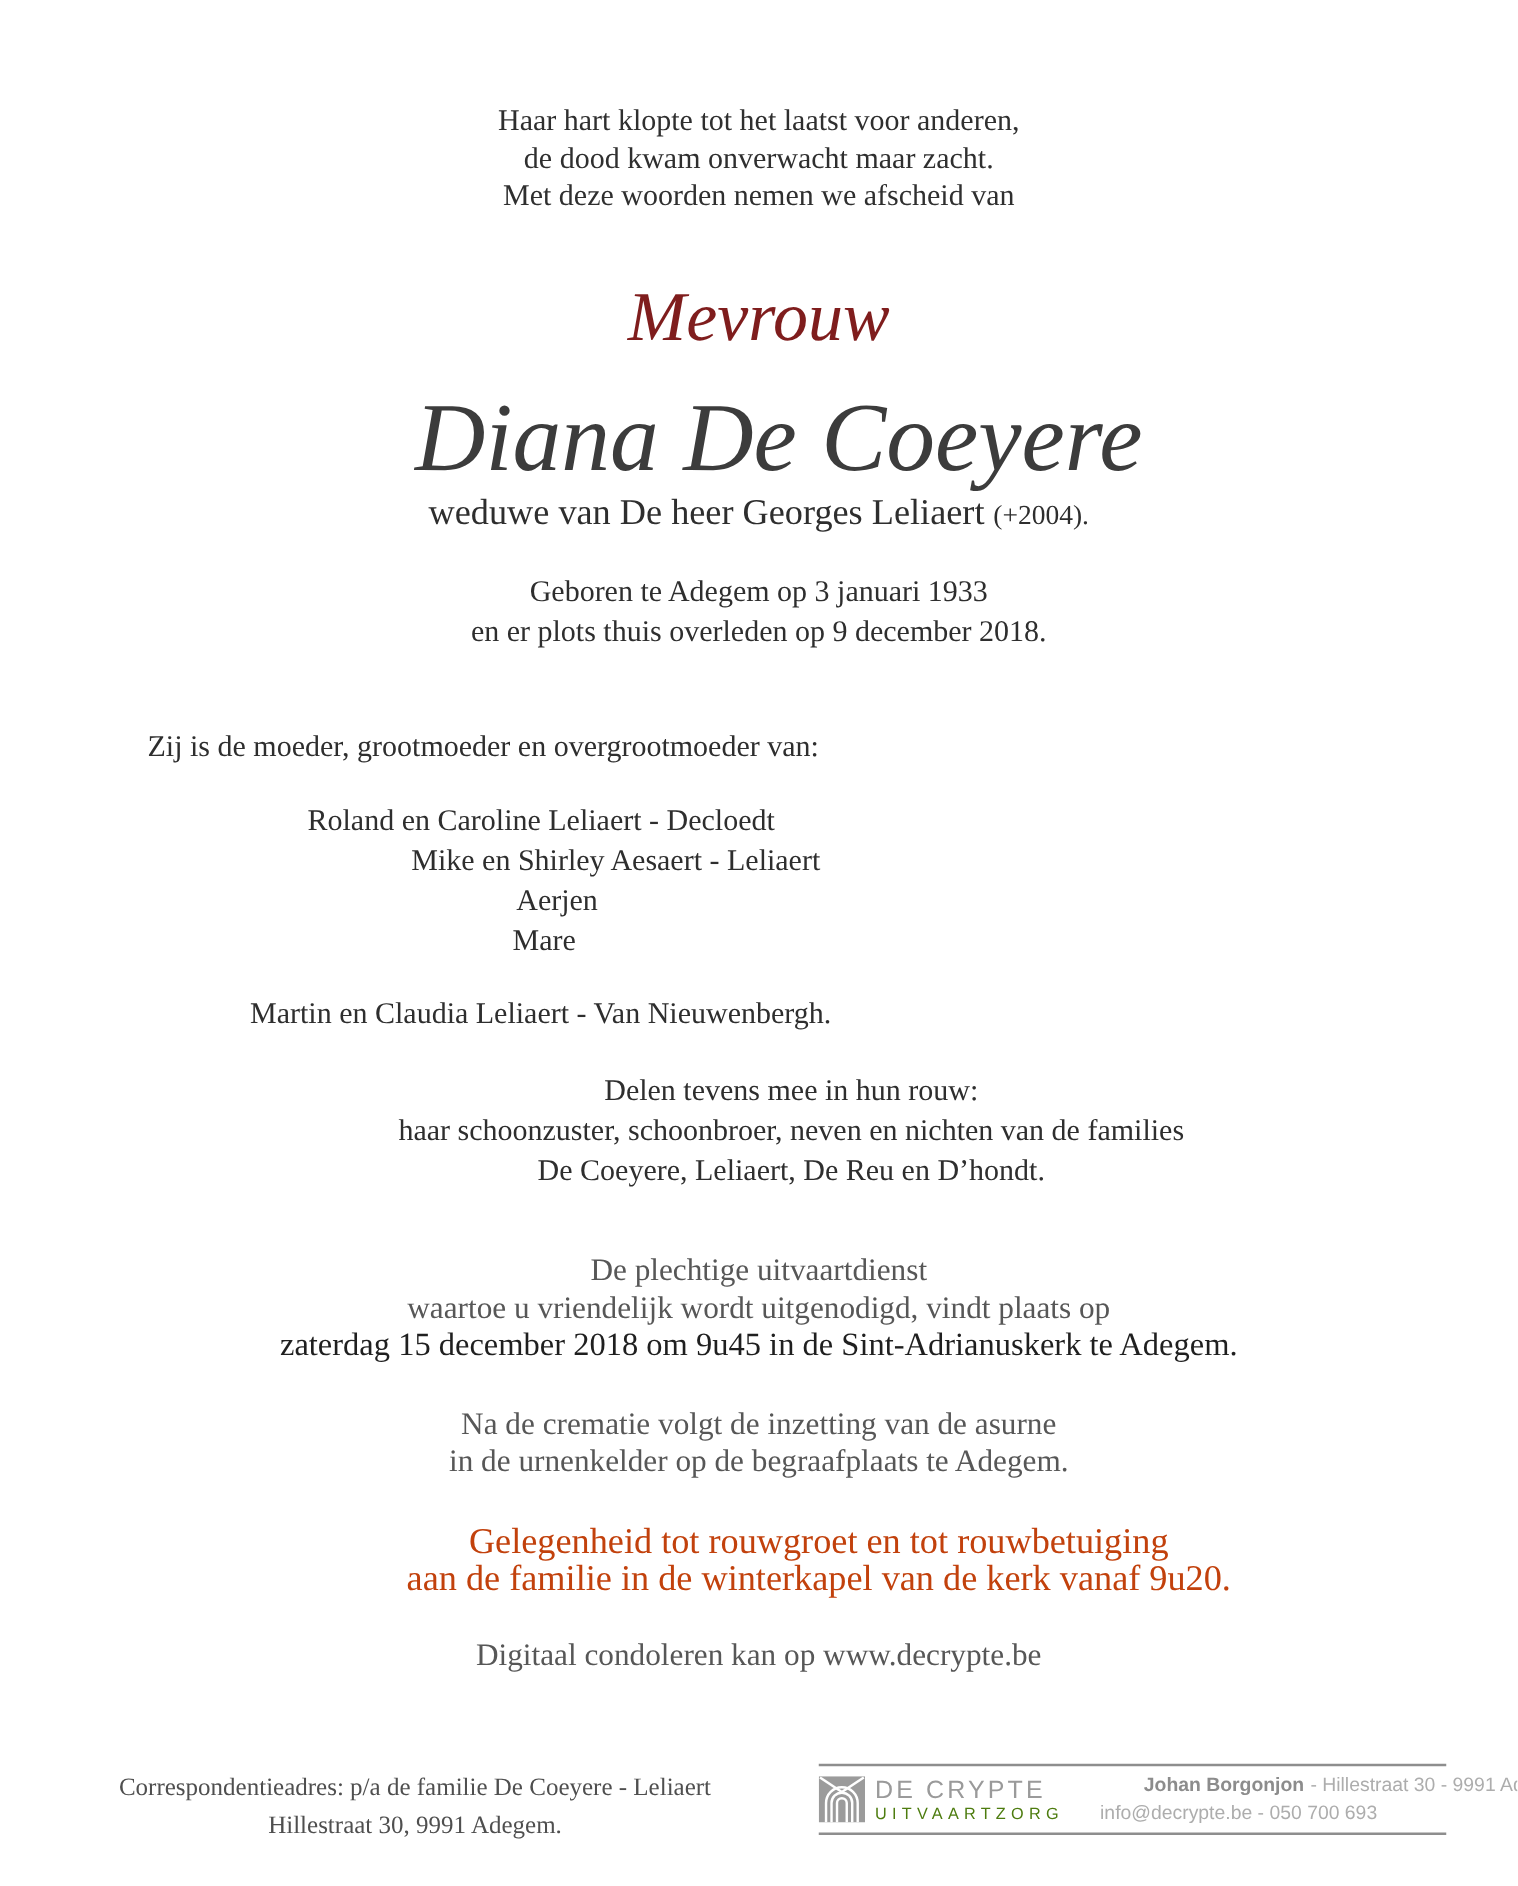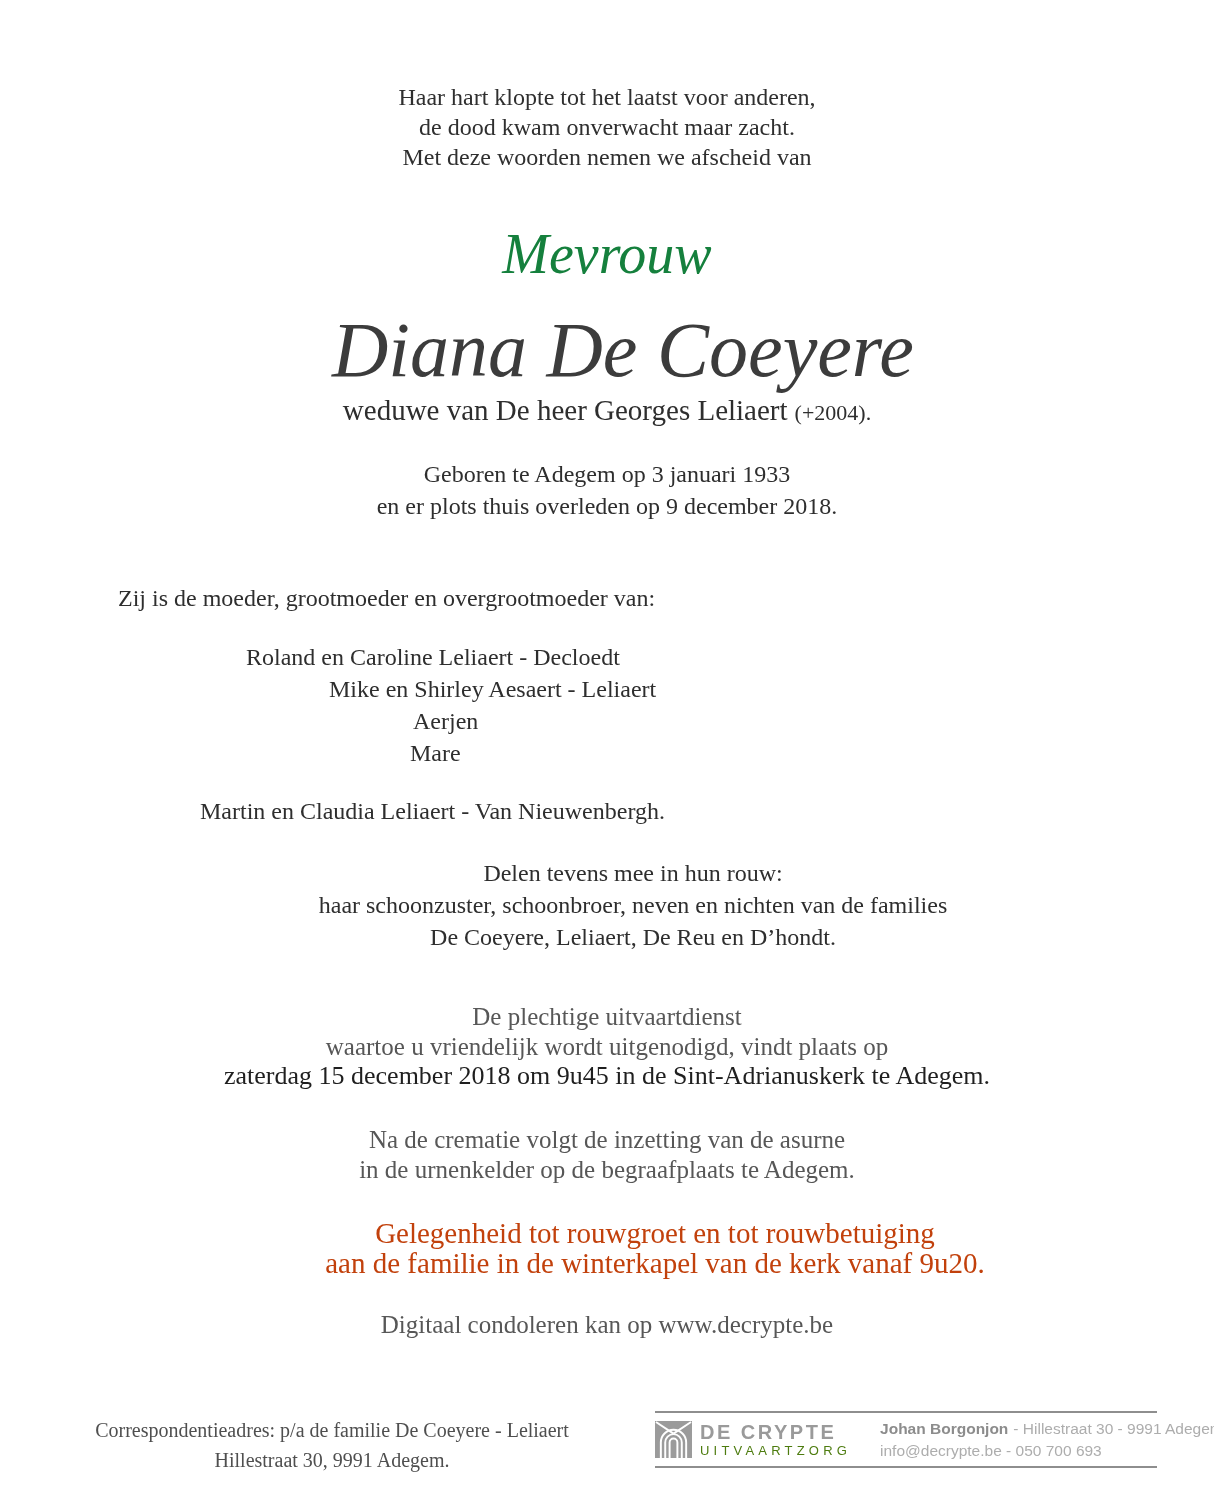--- a/index.html
+++ b/index.html
@@ -8,21 +8,21 @@
     width:1214px;height:1509px;
     background:#ffffff;
     overflow:hidden;
     font-family:"Liberation Serif", serif;
     border-radius:31px;
   }
   .abs{position:absolute;left:0;width:100%;}
   .center{text-align:center;}
 
   .epigraph{top:82px;font-size:24px;line-height:30px;color:#2f2f2f;}
-  .salutation{top:222px;font-size:56px;line-height:64px;font-style:italic;font-weight:400;color:#15803d;margin:0;}
+  .salutation{top:222px;font-size:56px;line-height:64px;font-style:italic;font-weight:400;color:#7f1d1d;margin:0;}
   .deceased-name{top:288px;font-size:78px;line-height:92px;font-style:italic;font-weight:400;color:#3c3c3c;margin:16px;}
   .widow-line{top:394px;font-size:29px;color:#2e2e2e;}
   .widow-note{font-size:22px;margin-left:7px;}
   .birth-death{top:458px;font-size:24px;line-height:32px;color:#2e2e2e;}
 
   .family-intro{top:585px;left:118px;width:1000px;font-size:24px;color:#2e2e2e;}
   .children{top:641px;font-size:24px;line-height:32px;color:#2e2e2e;text-align:left;padding-left:46px;}
   .child-0{padding-left:200px;}
   .child-1{padding-left:283px;}
   .child-2{padding-left:367px;}
@@ -40,25 +40,25 @@
 
   .fh-block{
     position:absolute;left:655px;top:1411px;width:502px;height:57px;
     box-sizing:border-box;
     border-top:2px solid #8e8e8e;border-bottom:2px solid #8e8e8e;
     display:flex;align-items:center;
     font-family:"Liberation Sans", sans-serif;
   }
   .fh-logo{display:flex;align-items:center;}
   .fh-icon{width:37px;height:37px;margin-right:8px;flex:0 0 auto;}
-  .fh-name{font-size:20px;font-weight:700;letter-spacing:2.5px;color:#9a9a9a;line-height:22px;white-space:nowrap;}
+  .fh-name{font-size:20px;font-weight:400;letter-spacing:2.5px;color:#9a9a9a;line-height:22px;white-space:nowrap;}
   .fh-sub{font-size:13px;font-weight:400;letter-spacing:4.2px;color:#4d7c0f;line-height:15px;white-space:nowrap;}
   .fh-divider{width:2px;background:#b2b2b2;align-self:stretch;margin-left:13px;}
   .fh-contact{padding-left:16px;font-size:15.5px;line-height:22px;color:#adadad;white-space:nowrap;}
-  .fh-contact-name{color:#8c8c8c;font-weight:700;}
+  .fh-contact-name{color:#8c8c8c;font-weight:700;margin-left:35px;}
   .fh-contact-rest{margin-left:5px;}
 </style>
 </head>
 <body>
 
 <div class="page">
 
   <section class="abs center epigraph">
     <div>Haar hart klopte tot het laatst voor anderen,</div>
     <div>de dood kwam onverwacht maar zacht.</div>

